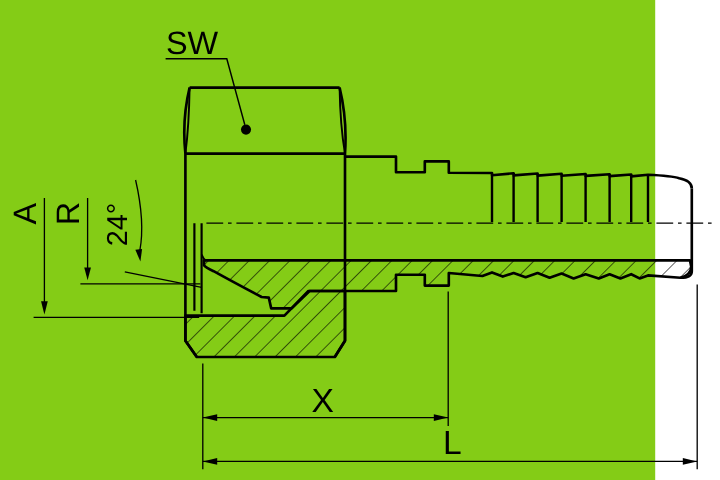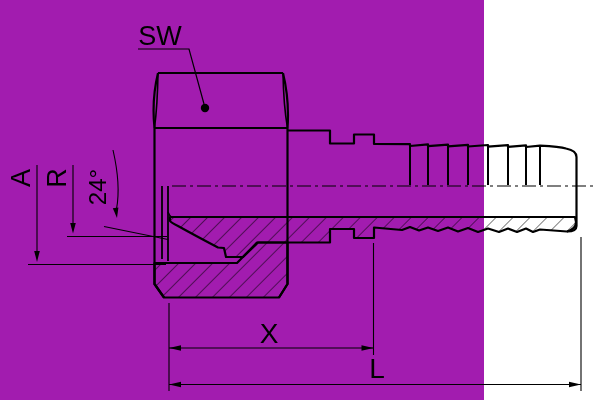--- a/index.html
+++ b/index.html
@@ -4,23 +4,23 @@
 <style>
   html, body {
     margin: 0;
     padding: 0;
     background: #ffffff;
     width: 600px;
     height: 400px;
     overflow: hidden;
   }
   .drawing-wrap {
-    width: 484px;
+    width: 546px;
     height: 400px;
-    background: #a21caf;
+    background: #84cc16;
   }
   svg {
     display: block;
   }
   .dim-text {
     font-family: "Liberation Sans", "DejaVu Sans", sans-serif;
     fill: #000000;
   }
 </style>
 </head>

